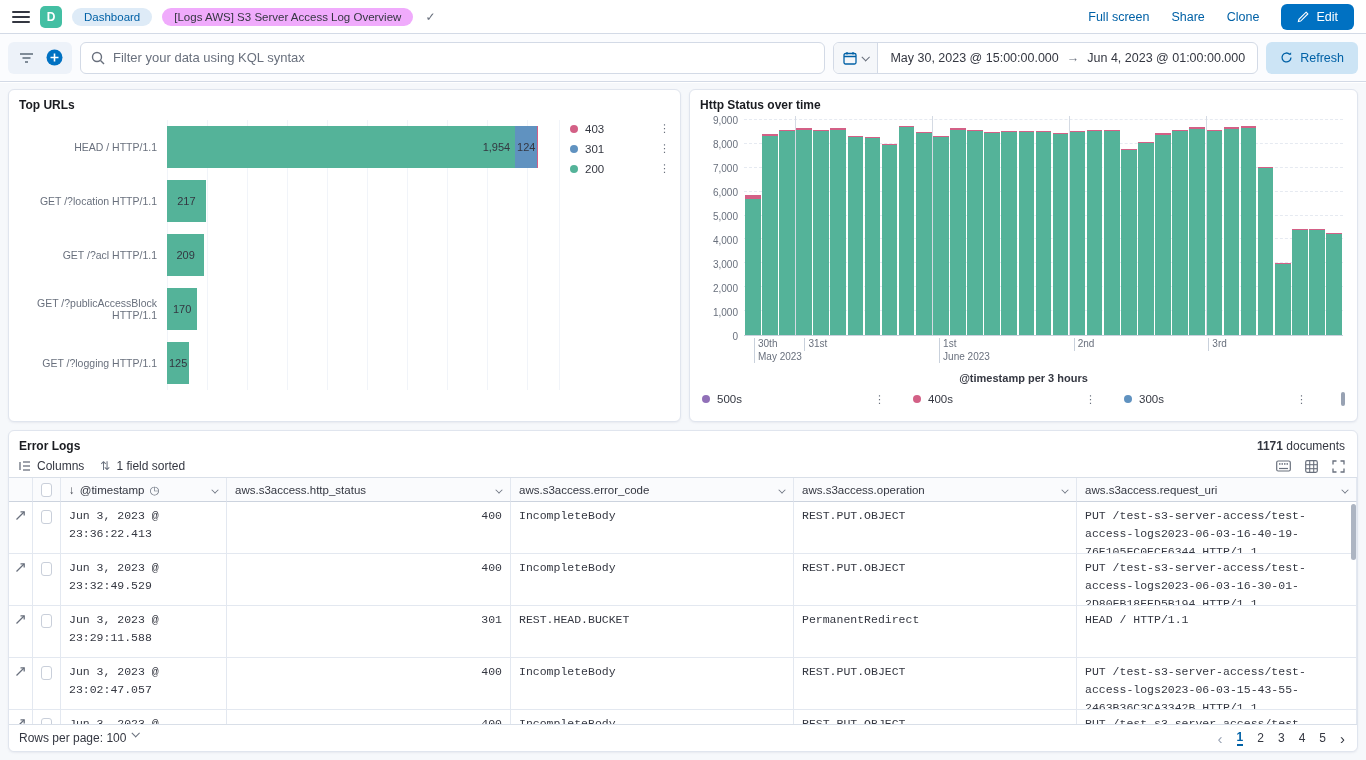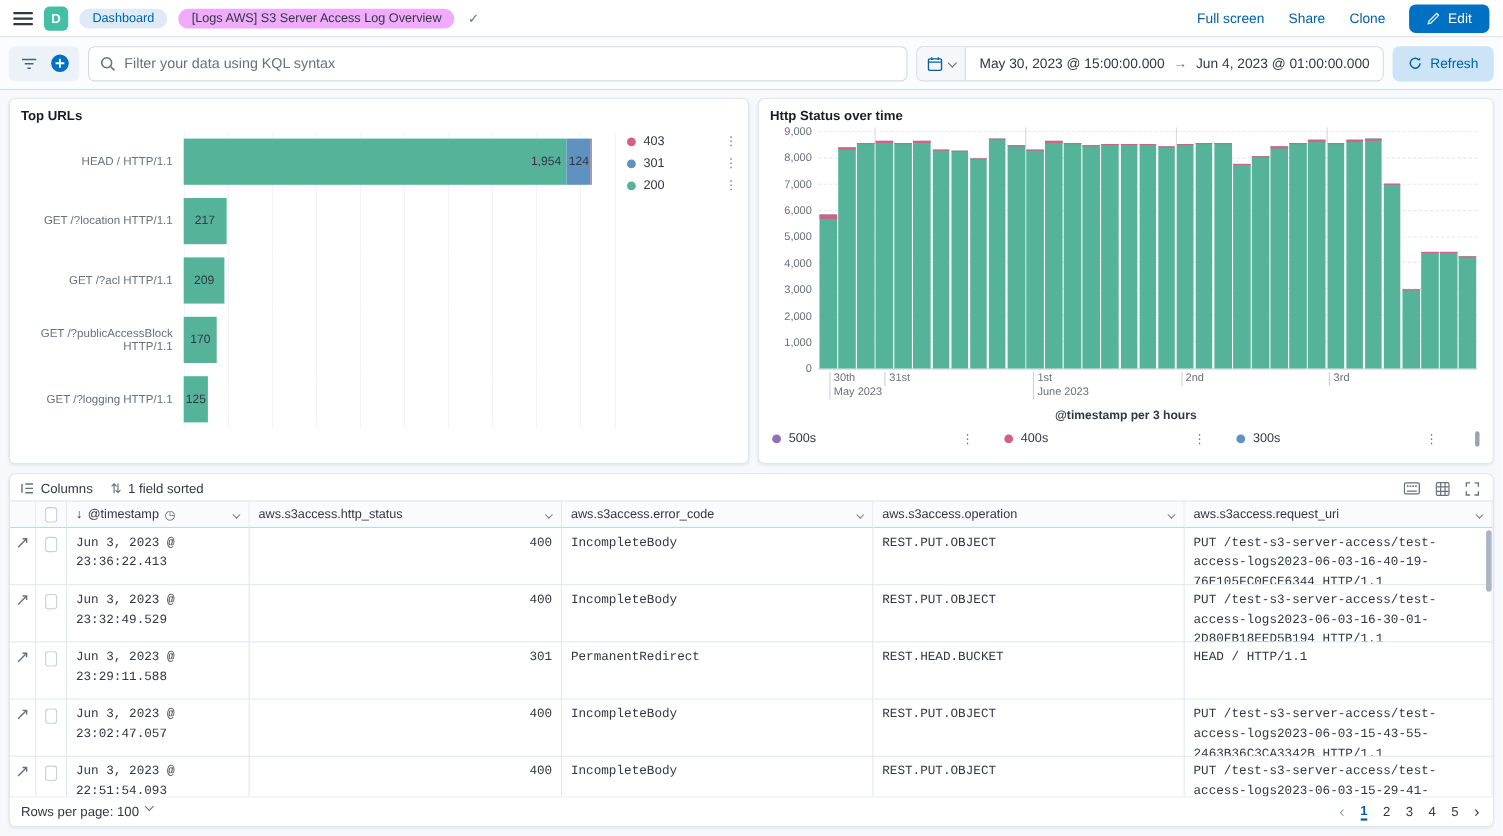--- a/index.html
+++ b/index.html
@@ -448,20 +448,24 @@
               <span>300s</span>
               <span class="kebab" style="margin-right:28px">⋮</span>
             </div>
           </div>
           <div class="scroll-thumb"></div>
         </div>
     </div>
   </div>
 
   <div class="panel" id="errorlogs">
+    <div class="el-titlerow">
+      <div class="panel-title" style="padding:0">Error Logs</div>
+      <div class="doc-count"><b>1171</b><span> documents</span></div>
+    </div>
     <div class="grid-toolbar">
       <div class="gt-left">
         <div class="gt-btn">
           <span>
             <svg width="12" height="12" viewBox="0 0 12 12">
                 <g stroke="#69707D" stroke-width="1.3">
                   <line x1="1" y1="2" x2="1" y2="10"></line>
                   <line x1="4" y1="2" x2="11" y2="2"></line>
                   <line x1="4" y1="6" x2="11" y2="6"></line>
                   <line x1="4" y1="10" x2="11" y2="10"></line>
@@ -585,22 +589,22 @@
                     <path d="M5.5 1.8H9.2V5.5"></path>
                   </g>
                 </svg>
               </span>
             </div>
             <div class="td ctrl">
               <span class="cbox"></span>
             </div>
             <div class="td">Jun 3, 2023 @ 23:29:11.588</div>
             <div class="td num">301</div>
+            <div class="td">REST.HEAD.BUCKET</div>
             <div class="td">PermanentRedirect</div>
-            <div class="td">REST.HEAD.BUCKET</div>
             <div class="td">HEAD / HTTP/1.1</div>
           </div>
           <div class="tgrid trow">
             <div class="td ctrl">
               <span class="expand-ic">
                 <svg width="11" height="11" viewBox="0 0 11 11">
                   <g stroke="#69707D" stroke-width="1.3" fill="none">
                     <line x1="1.5" y1="9.5" x2="9" y2="2"></line>
                     <path d="M5.5 1.8H9.2V5.5"></path>
                   </g>

